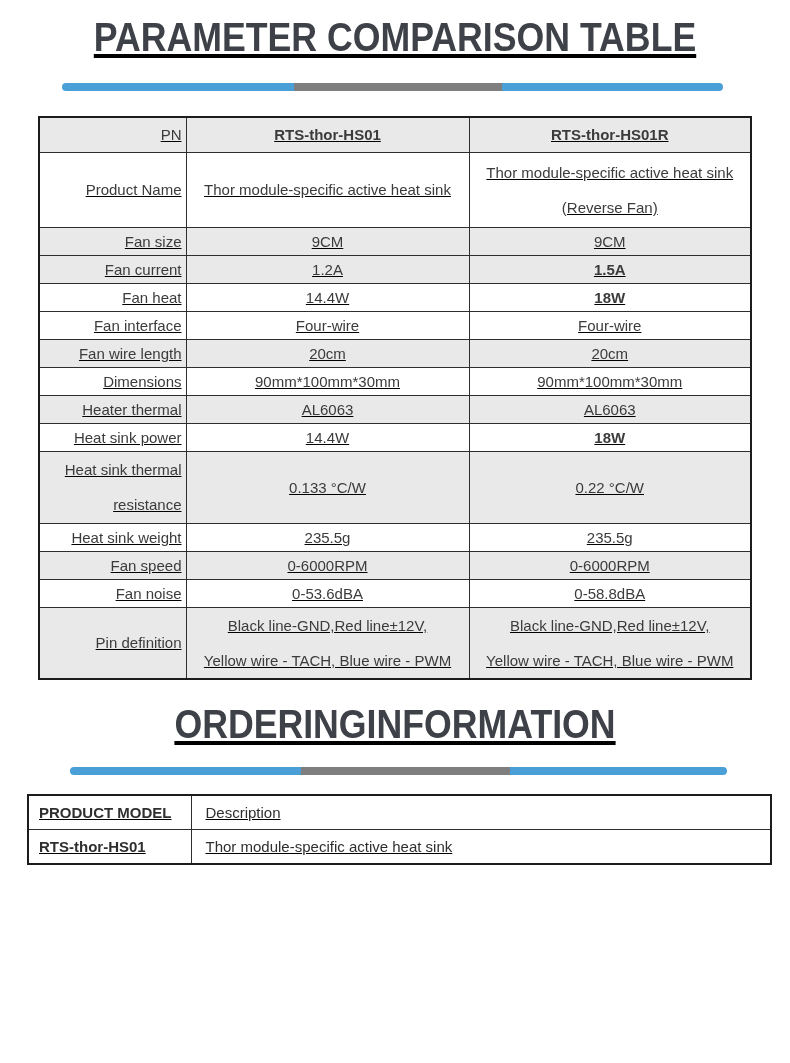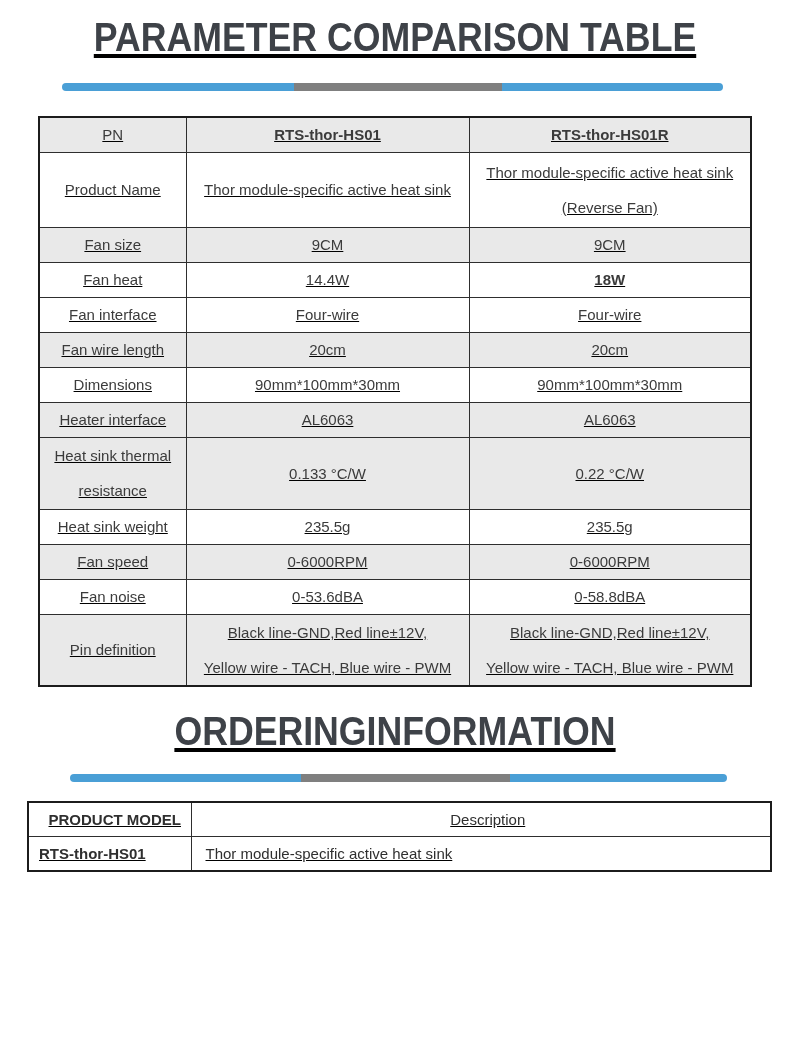--- a/index.html
+++ b/index.html
@@ -49,46 +49,46 @@
   table.cmp th, table.cmp td {
     border: 1px solid #2e2e2e;
     font-size: 15px;
     color: #3b3b3b;
     white-space: pre-line;
     vertical-align: middle;
     padding: 0;
     overflow: hidden;
     font-weight: 400;
   }
-  table.cmp .label { text-align: center; padding-left: 4px; padding-right: 4px; margin-top: 44px; }
+  table.cmp .label { text-align: right; padding-left: 4px; padding-right: 4px; margin-top: 44px; }
   table.cmp .value { text-align: center; }
   table.cmp .bold  { font-weight: 700; }
   tr.shade { background: #e9e9e9; }
   tr.hdr   { height: 35px; }
-  tr.std   { height: 35px; }
+  tr.std   { height: 28px; }
   tr.tall  { height: 72px; }
   tr.tall td, tr.xtall td { line-height: 35px; }
   tr.xtall { height: 75px; }
 
   table.order {
     border-collapse: collapse;
     table-layout: fixed;
     margin-left: 27px;
     margin-top: 19px;
     width: 743px;
     border: 2px solid #1c1c1c;
   }
   table.order td {
     border: 1px solid #2e2e2e;
     font-size: 15px;
     color: #2f2f2f;
     vertical-align: middle;
     padding: 0;
   }
-  table.order tr.r1 { height: 34px; text-align: center; }
+  table.order tr.r1 { height: 34px; }
   table.order tr.r2 { height: 35px; }
   .pl10 { padding-left: 10px !important; }
   .pl14 { padding-left: 14px !important; }
   .b { font-weight: 700; }
 </style>
 </head>
 <body>
 
 <div class="page">
 
@@ -118,20 +118,25 @@
           <td class="label">Product Name</td>
           <td class="value">Thor module-specific active heat sink</td>
           <td class="value">Thor module-specific active heat sink
 (Reverse Fan)</td>
         </tr>
         <tr class="std shade">
           <td class="label">Fan size</td>
           <td class="value">9CM</td>
           <td class="value">9CM</td>
         </tr>
+        <tr class="std shade">
+          <td class="label">Fan current</td>
+          <td class="value">1.2A</td>
+          <td class="value bold">1.5A</td>
+        </tr>
         <tr class="std">
           <td class="label">Fan heat</td>
           <td class="value">14.4W</td>
           <td class="value bold">18W</td>
         </tr>
         <tr class="std">
           <td class="label">Fan interface</td>
           <td class="value">Four-wire</td>
           <td class="value">Four-wire</td>
         </tr>
@@ -139,23 +144,28 @@
           <td class="label">Fan wire length</td>
           <td class="value">20cm</td>
           <td class="value">20cm</td>
         </tr>
         <tr class="std">
           <td class="label">Dimensions</td>
           <td class="value">90mm*100mm*30mm</td>
           <td class="value">90mm*100mm*30mm</td>
         </tr>
         <tr class="std shade">
-          <td class="label">Heater interface</td>
+          <td class="label">Heater thermal</td>
           <td class="value">AL6063</td>
           <td class="value">AL6063</td>
+        </tr>
+        <tr class="std">
+          <td class="label">Heat sink power</td>
+          <td class="value">14.4W</td>
+          <td class="value bold">18W</td>
         </tr>
         <tr class="tall shade">
           <td class="label">Heat sink thermal
 resistance</td>
           <td class="value">0.133 °C/W</td>
           <td class="value">0.22 °C/W</td>
         </tr>
         <tr class="std">
           <td class="label">Heat sink  weight</td>
           <td class="value">235.5g</td>

